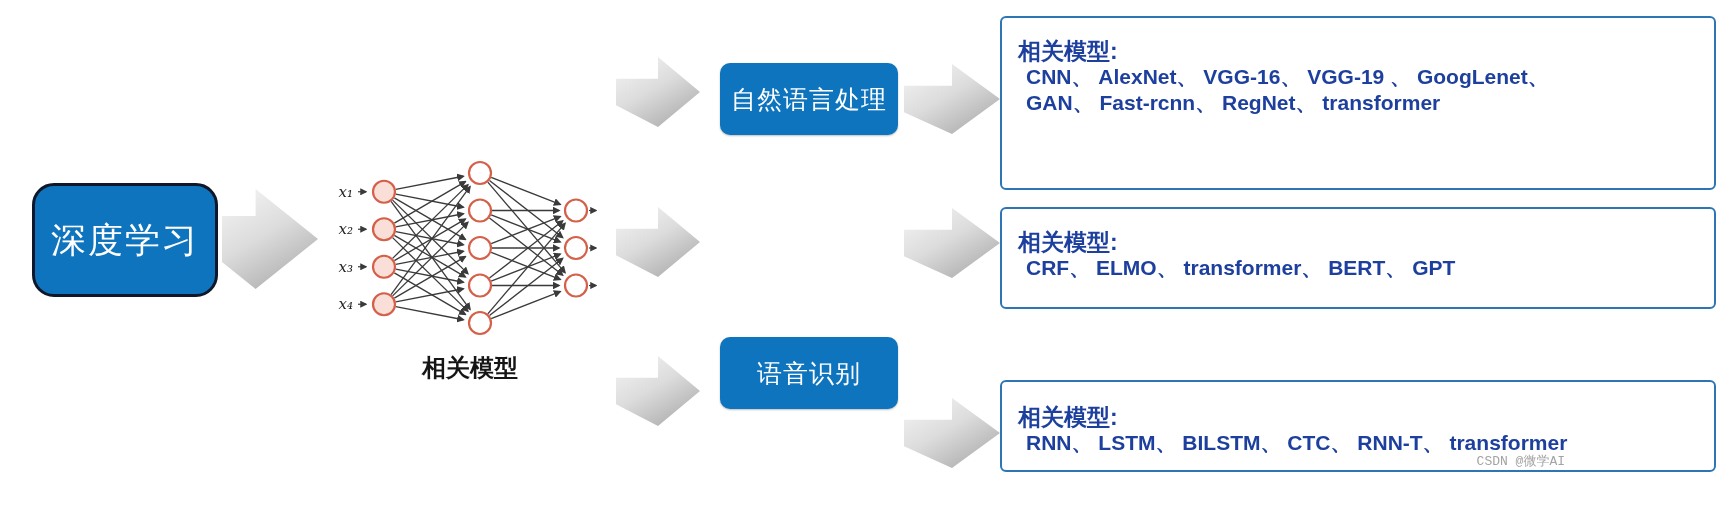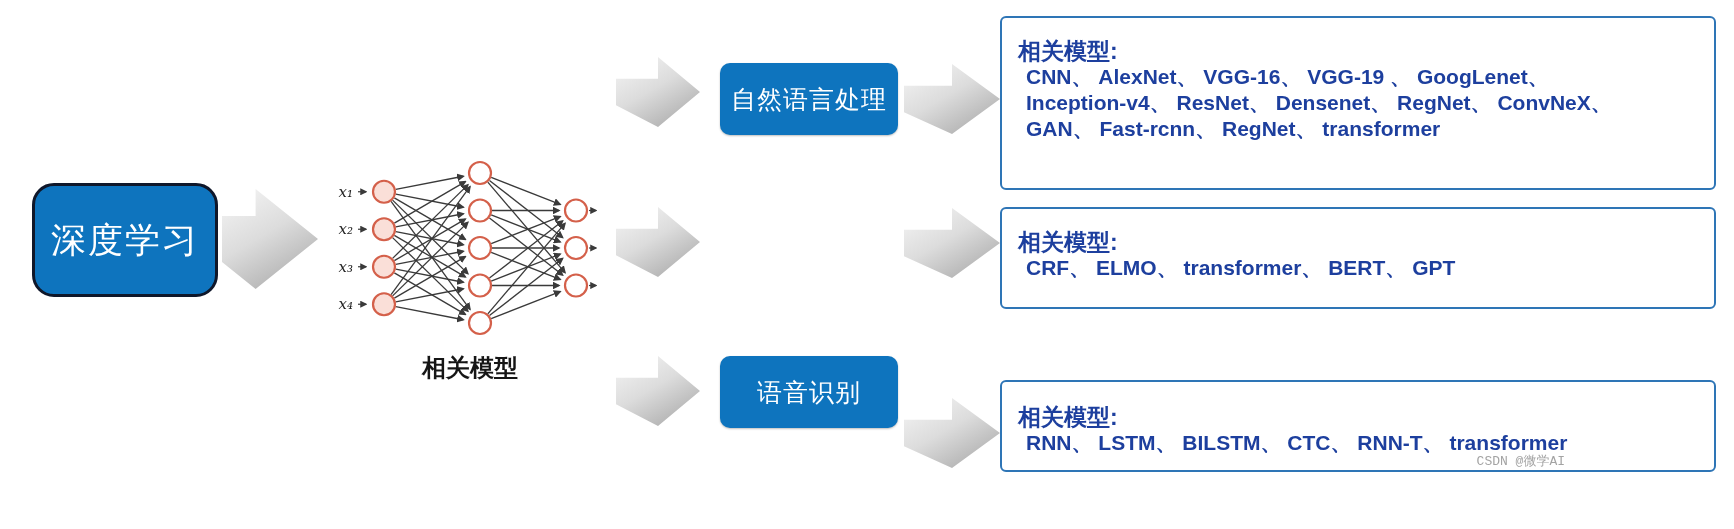--- a/index.html
+++ b/index.html
@@ -35,21 +35,21 @@
     font-size:24px;font-weight:bold;color:#151515;
   }
   
   .branch-btn{
     position:absolute;left:720px;width:178px;height:72px;
     background:var(--primary-blue,#0e74be);border-radius:10px;
     display:flex;align-items:center;justify-content:center;
     color:#ffffff;font-size:25px;letter-spacing:1px;
     box-shadow:0 1px 2px rgba(0,0,0,0.25);
   }
-  .btn-1{top:63px;} .btn-2{top:206px;} .btn-3{top:356px;text-align:right;}
+  .btn-1{top:63px;} .btn-2{top:206px;} .btn-3{top:337px;text-align:right;}
   
   .panel{
     position:absolute;left:1000px;width:716px;box-sizing:border-box;
     background:#ffffff;border:2px solid var(--panel-border,#2e75b6);border-radius:6px;
     padding:20px 10px 0 16px;color:var(--panel-text,#1d3f9e);
   }
   .panel-1{top:16px;height:174px;}
   .panel-2{top:207px;height:102px;}
   .panel-3{top:380px;height:92px;padding-top:22px;}
   .panel .p-title{font-size:23px;font-weight:bold;line-height:26px;}
@@ -147,21 +147,20 @@
   <div class="net-caption">相关模型</div>
 
   <div class="block-arrow arrow-s1"></div>
   <div class="branch-btn btn-1">
     <span>自然语言处理</span>
   </div>
   <div class="block-arrow arrow-m1"></div>
   <div class="panel panel-1">
     <div class="p-title">相关模型:</div>
     <div class="p-line">CNN、 AlexNet、 VGG-16、 VGG-19 、 GoogLenet、</div>
-    <div class="p-line">Inception-v4、 ResNet、 Densenet、 RegNet、 ConvNeX、</div>
     <div class="p-line">GAN、 Fast-rcnn、 RegNet、 transformer</div>
   </div>
 
   <div class="block-arrow arrow-s2"></div>
   <div class="block-arrow arrow-m2"></div>
   <div class="panel panel-2">
     <div class="p-title">相关模型:</div>
     <div class="p-line">CRF、 ELMO、 transformer、 BERT、 GPT</div>
   </div>
 

